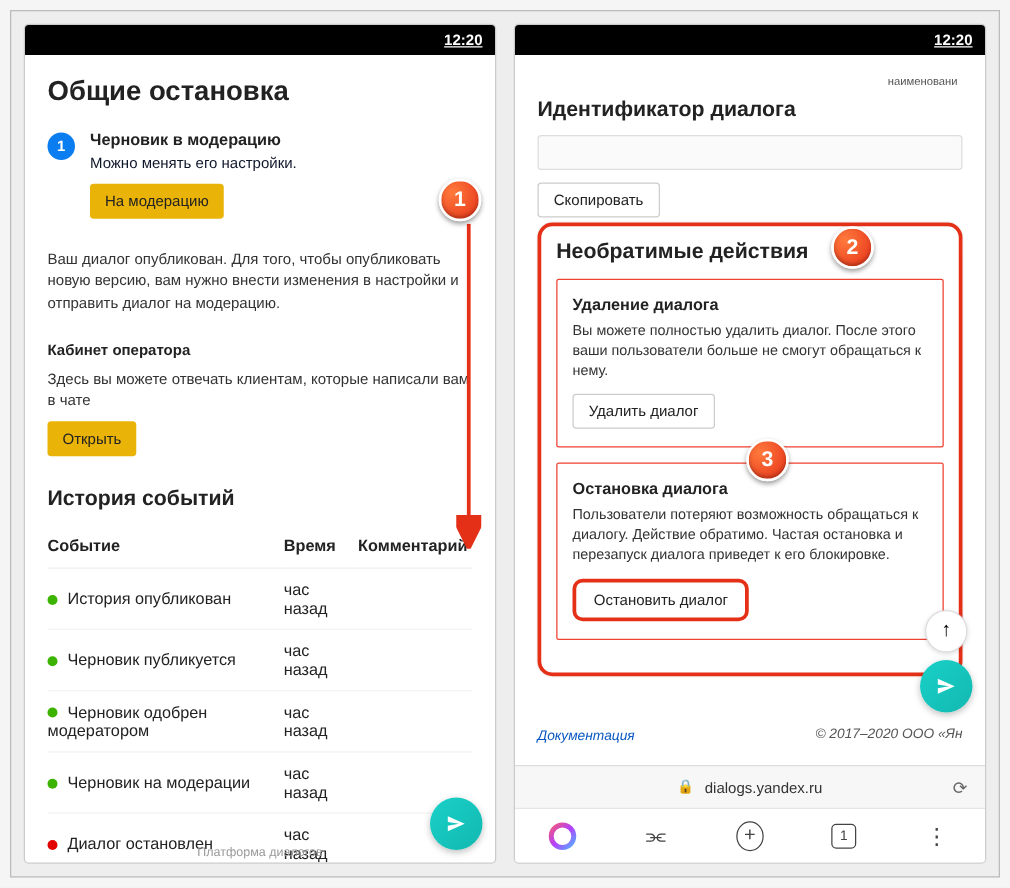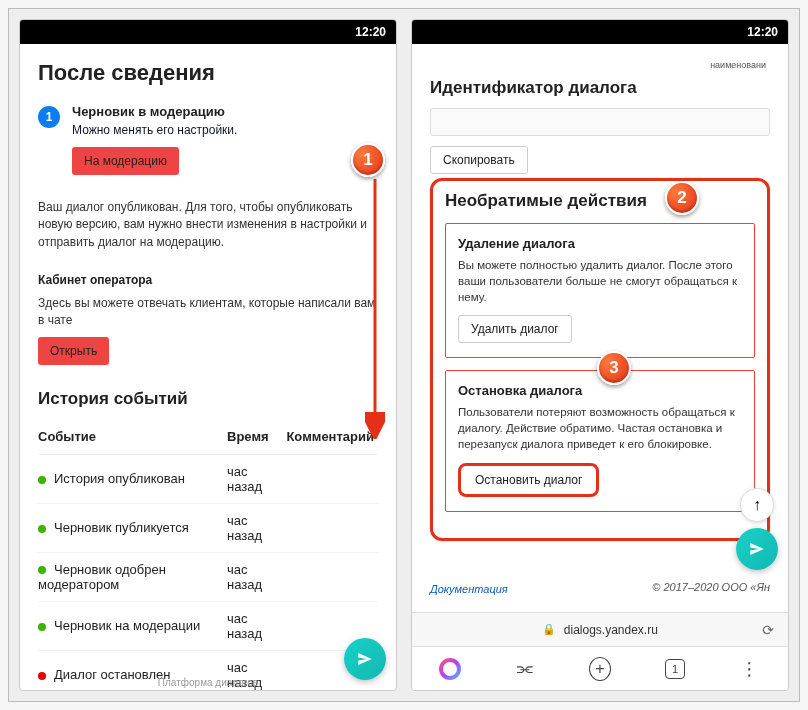--- a/index.html
+++ b/index.html
@@ -35,20 +35,21 @@
   .statusbar {
     height: 24px;
     background: #000;
     color: #fff;
     font-size: 12px;
     display: flex;
     justify-content: flex-end;
     align-items: center;
     padding: 0 10px;
     font-weight: 600;
+    text-decoration: underline;
   }
   .content {
     flex: 1;
     padding: 16px 18px 0 18px;
     font-size: 13px;
     color: #222;
     overflow: hidden;
     position: relative;
   }
   h1.page-title { font-size: 22px; font-weight: 700; margin-bottom: 18px; }
@@ -57,21 +58,21 @@
     width: 22px; height: 22px; border-radius: 50%;
     background: #0a7ef0; color: #fff; font-size: 12px;
     display: flex; align-items: center; justify-content: center;
     flex-shrink: 0; margin-top: 2px;
     font-weight: 600;
   }
   .draft-title { font-weight: 700; font-size: 13px; }
   .draft-sub { font-size: 12px; color: #0f172a; margin-top: 4px; }
   .btn-yellow {
     display: inline-block;
-    background: #ef4444;
+    background: #eab308;
     padding: 7px 12px;
     font-size: 12px;
     border-radius: 3px;
     margin-top: 10px;
     cursor: pointer;
   }
   .para { font-size: 12px; color: #333; line-height: 1.45; margin-top: 24px; }
   h2.sect { font-size: 12px; font-weight: 700; margin-top: 22px; margin-bottom: 8px; }
   .small-para { font-size: 12px; color: #333; line-height: 1.4; }
 
@@ -186,21 +187,21 @@
 </head>
 <body>
 
 <div class="outer">
 
   <div class="phone left">
     <div class="statusbar">
       <span>12:20</span>
     </div>
     <div class="content">
-      <h1 class="page-title">После сведения</h1>
+      <h1 class="page-title">Общие остановка</h1>
 
       <div class="draft-row">
         <div class="draft-badge">1</div>
         <div>
           <div class="draft-title">Черновик в модерацию</div>
           <div class="draft-sub">Можно менять его настройки.</div>
           <div class="btn-yellow">На модерацию</div>
         </div>
       </div>
 

